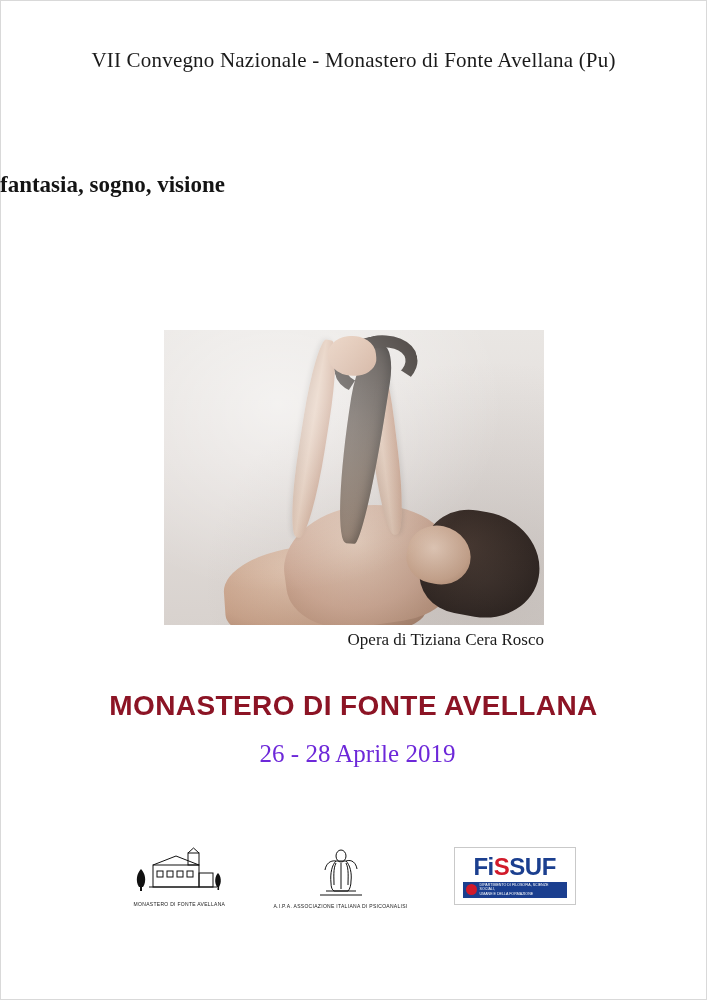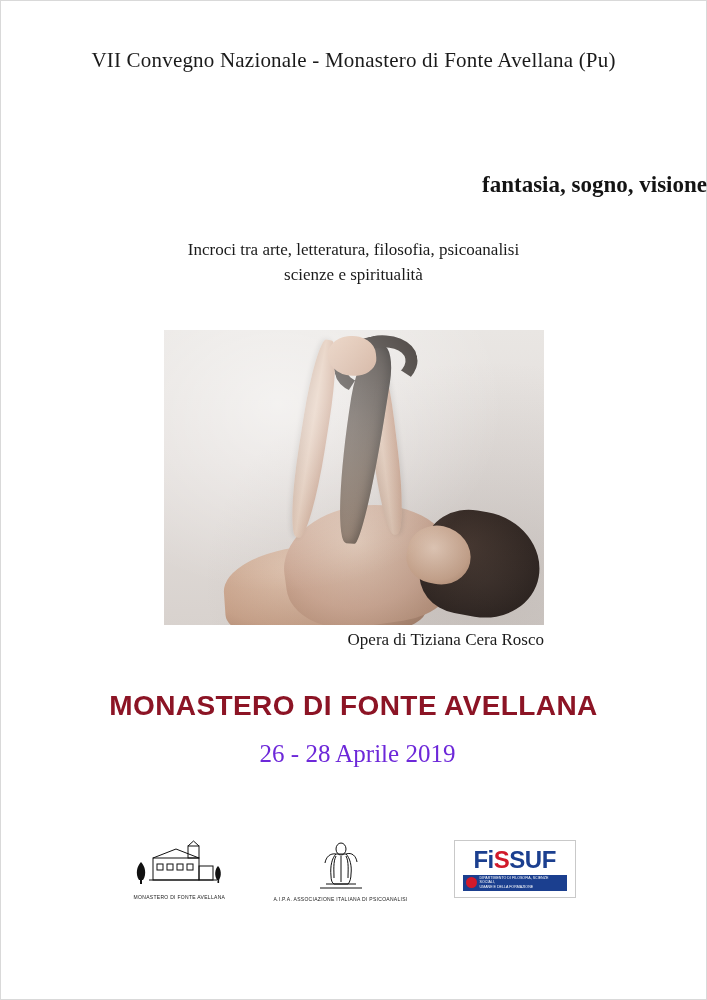--- a/index.html
+++ b/index.html
@@ -49,21 +49,21 @@
     color: #8c1425;
     font-family: "Liberation Serif", serif;
     letter-spacing: 0.6px;
   }
 
   .subtitle {
     position: absolute;
     top: 172px;
     left: 0;
     width: 100%;
-    text-align: right;
+    text-align: left;
     font-size: 23px;
     font-weight: bold;
     color: #141414;
     font-family: "Liberation Serif", serif;
   }
 
   .descr {
     position: absolute;
     top: 238px;
     left: 0;
@@ -238,20 +238,21 @@
     width: 100%;
     display: flex;
     justify-content: center;
     align-items: flex-start;
     gap: 46px;
   }
   .logo-block {
     display: flex;
     flex-direction: column;
     align-items: center;
+    margin-top: 7px;
   }
   .logo-caption {
     margin-top: 4px;
     font-size: 5px;
     letter-spacing: 0.3px;
     color: #1a1a1a;
     font-family: "Liberation Sans", sans-serif;
     text-align: center;
   }
   .fissuf {
@@ -307,24 +308,20 @@
 <body>
 
 <div class="page">
   <div class="page-border"></div>
 
   <div class="header-line">VII Convegno Nazionale - Monastero di Fonte Avellana (Pu)</div>
 
 
   <div class="subtitle">fantasia, sogno, visione</div>
 
-  <div class="descr">
-    <span>Incroci tra arte, letteratura, filosofia, psicoanalisi</span>
-    <span class="l2">scienze e spiritualità</span>
-  </div>
 
   <div class="artwork-wrap">
     <div class="artwork">
       <div class="torso"></div>
       <div class="shoulder"></div>
       <div class="hair"></div>
       <div class="head"></div>
       <div class="arm-left arm"></div>
       <div class="arm-right arm"></div>
       <div class="horn"></div>

